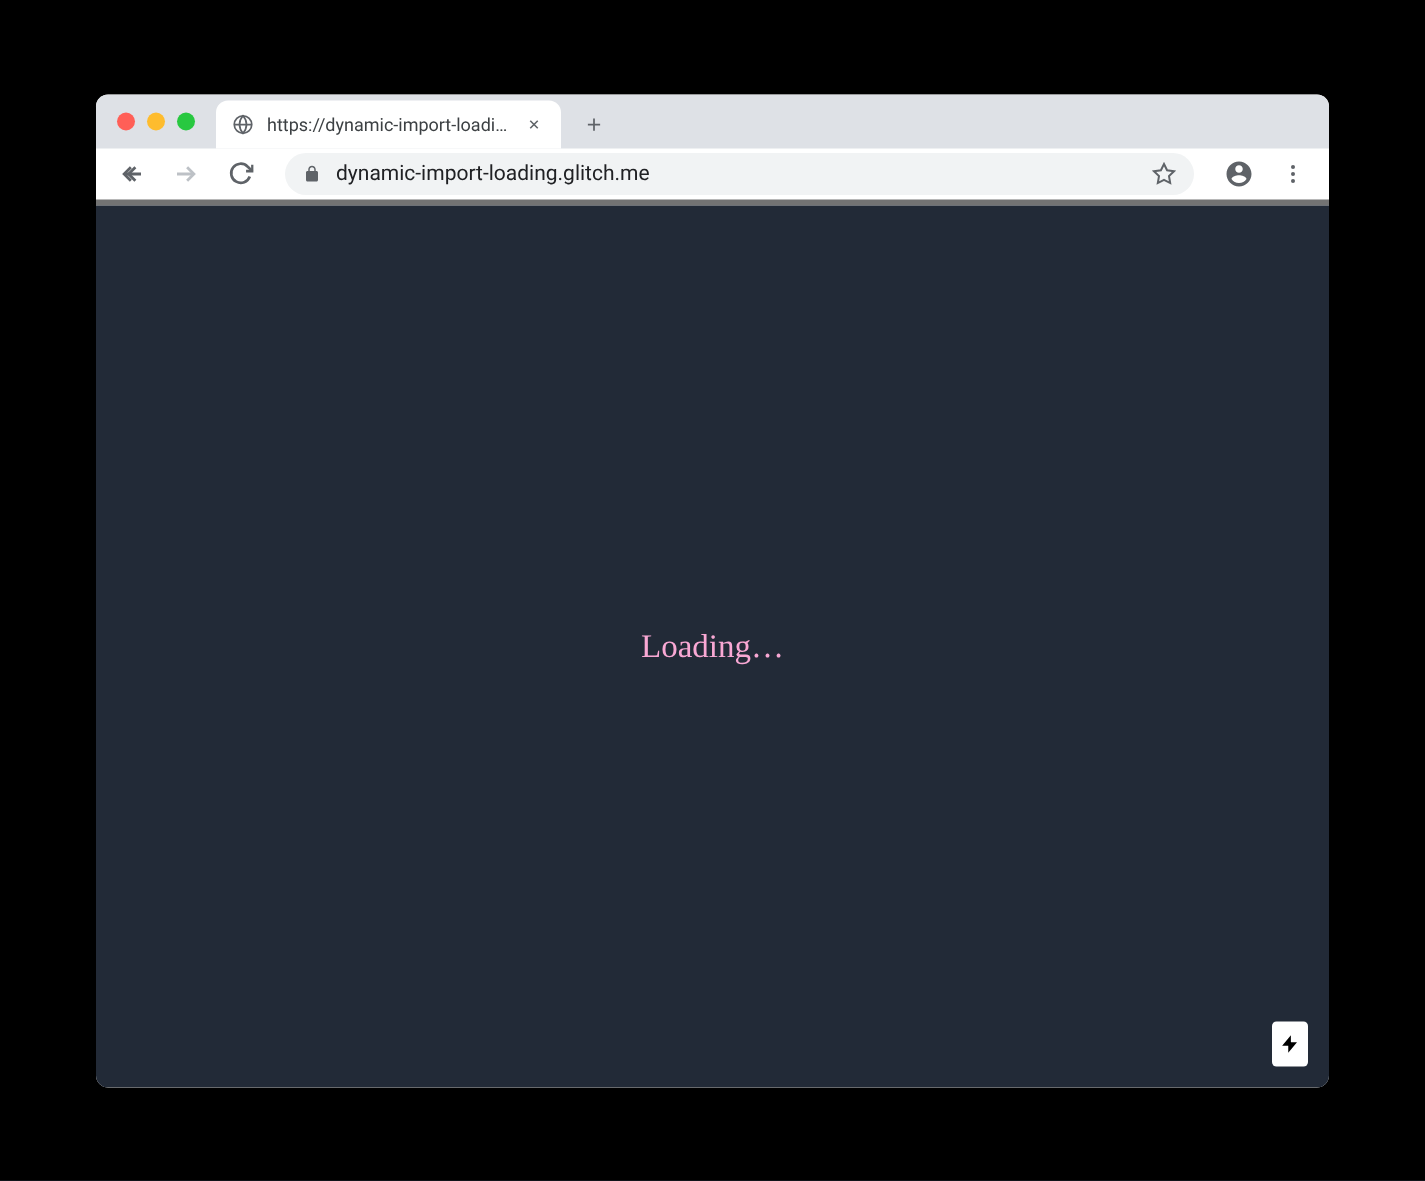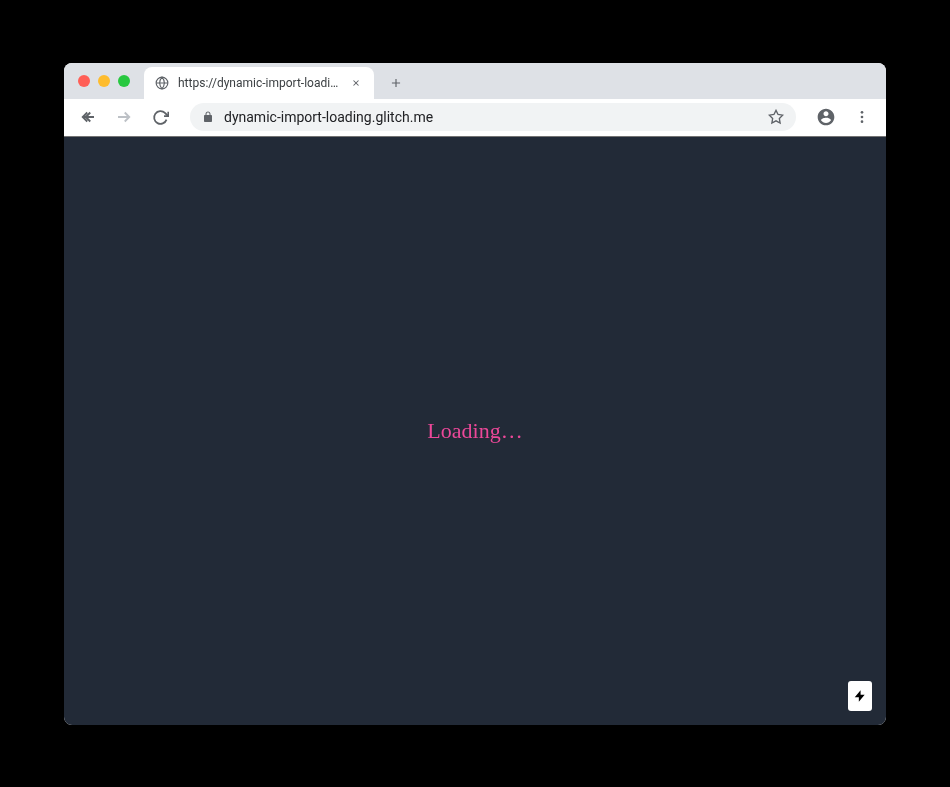--- a/index.html
+++ b/index.html
@@ -109,21 +109,21 @@
       color: #5f6368;
       cursor: pointer;
       margin-left: 8px;
       margin-bottom: 2px;
       font-size: 18px;
     }
     
     .toolbar {
       height: 38px;
       background: #ffffff;
-      border-bottom: 1px solid #737373;
+      border-bottom: 4px solid #737373;
       display: flex;
       align-items: center;
       padding: 0 10px;
       gap: 8px;
     }
     
     .nav-button {
       width: 28px;
       height: 28px;
       display: flex;
@@ -193,21 +193,21 @@
     .content-area {
       flex: 1;
       background: #222a37;
       display: flex;
       align-items: center;
       justify-content: center;
       position: relative;
     }
     
     .loading-text {
-      color: #ec4899;
+      color: #f9a8d4;
       font-family: Georgia, "Times New Roman", serif;
       font-size: 22px;
     }
     
     .glitch-badge {
       position: absolute;
       bottom: 14px;
       right: 14px;
       width: 24px;
       height: 30px;

